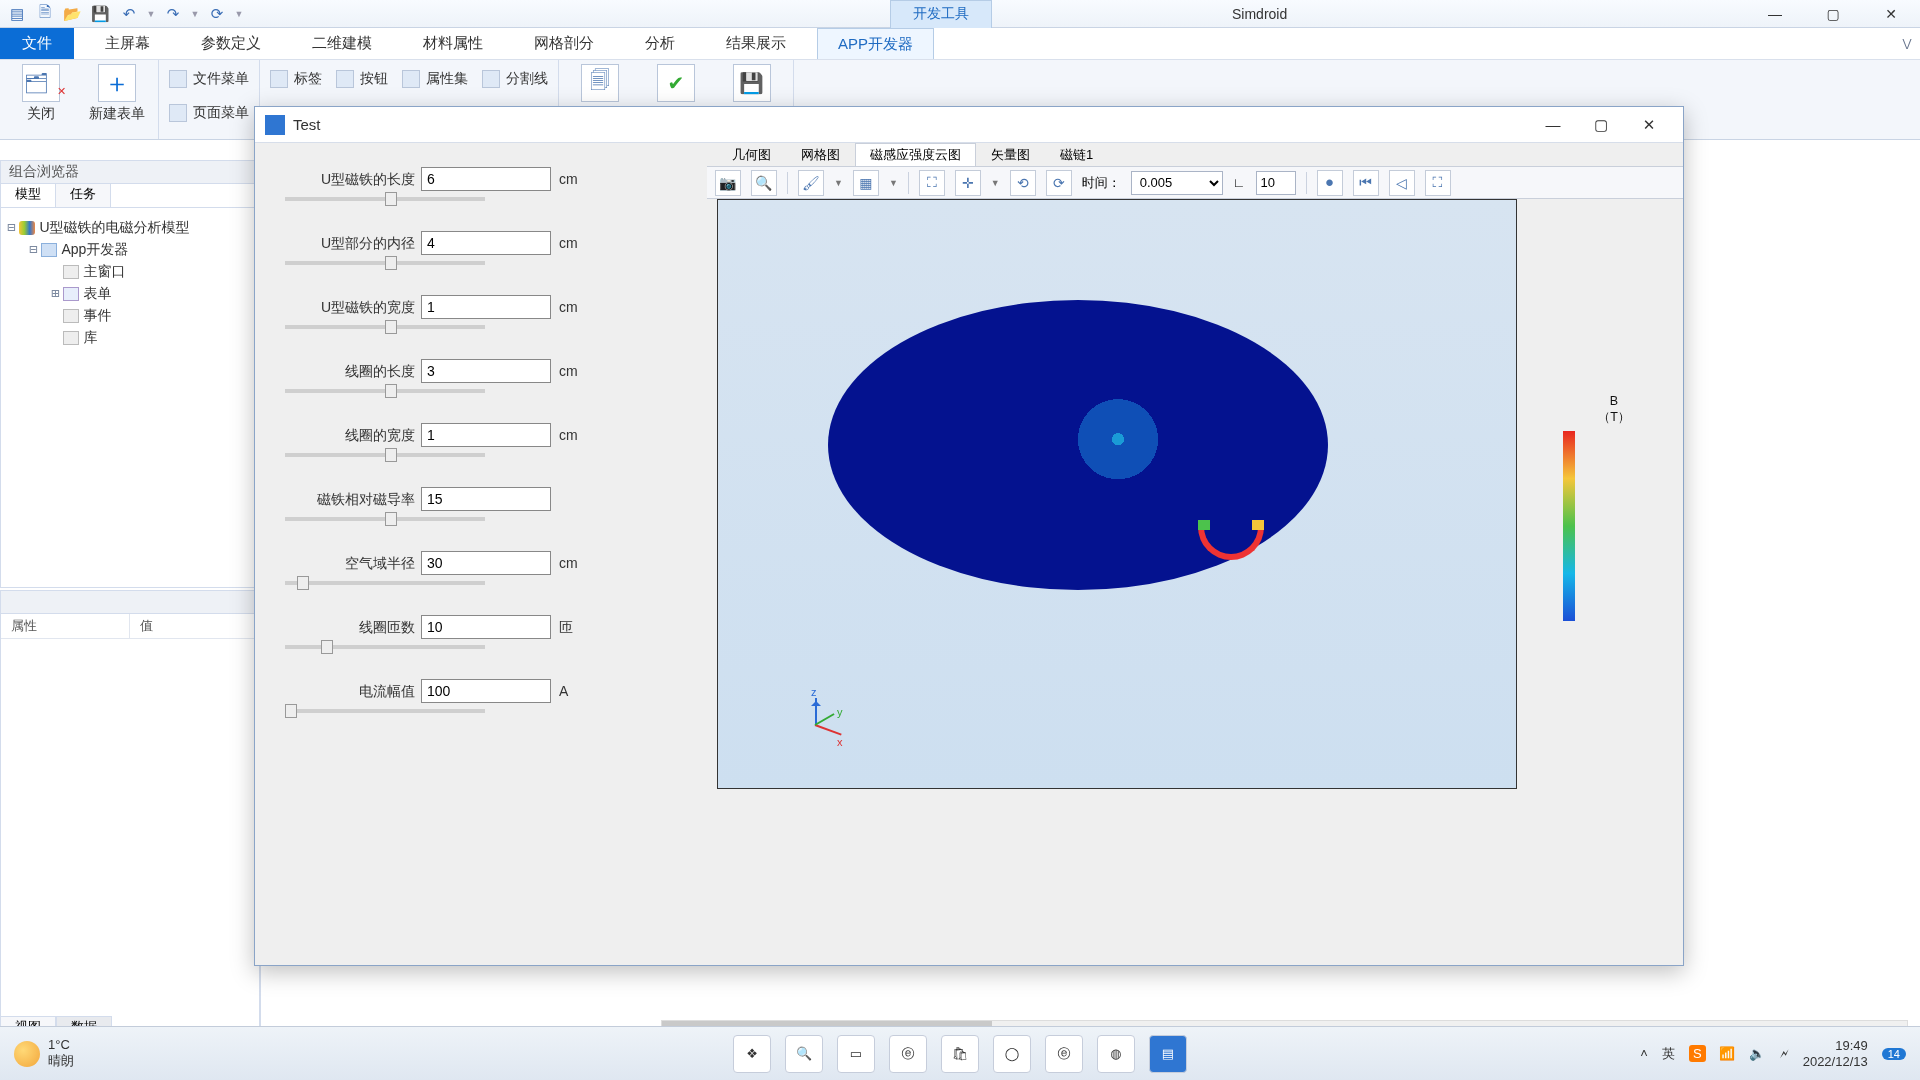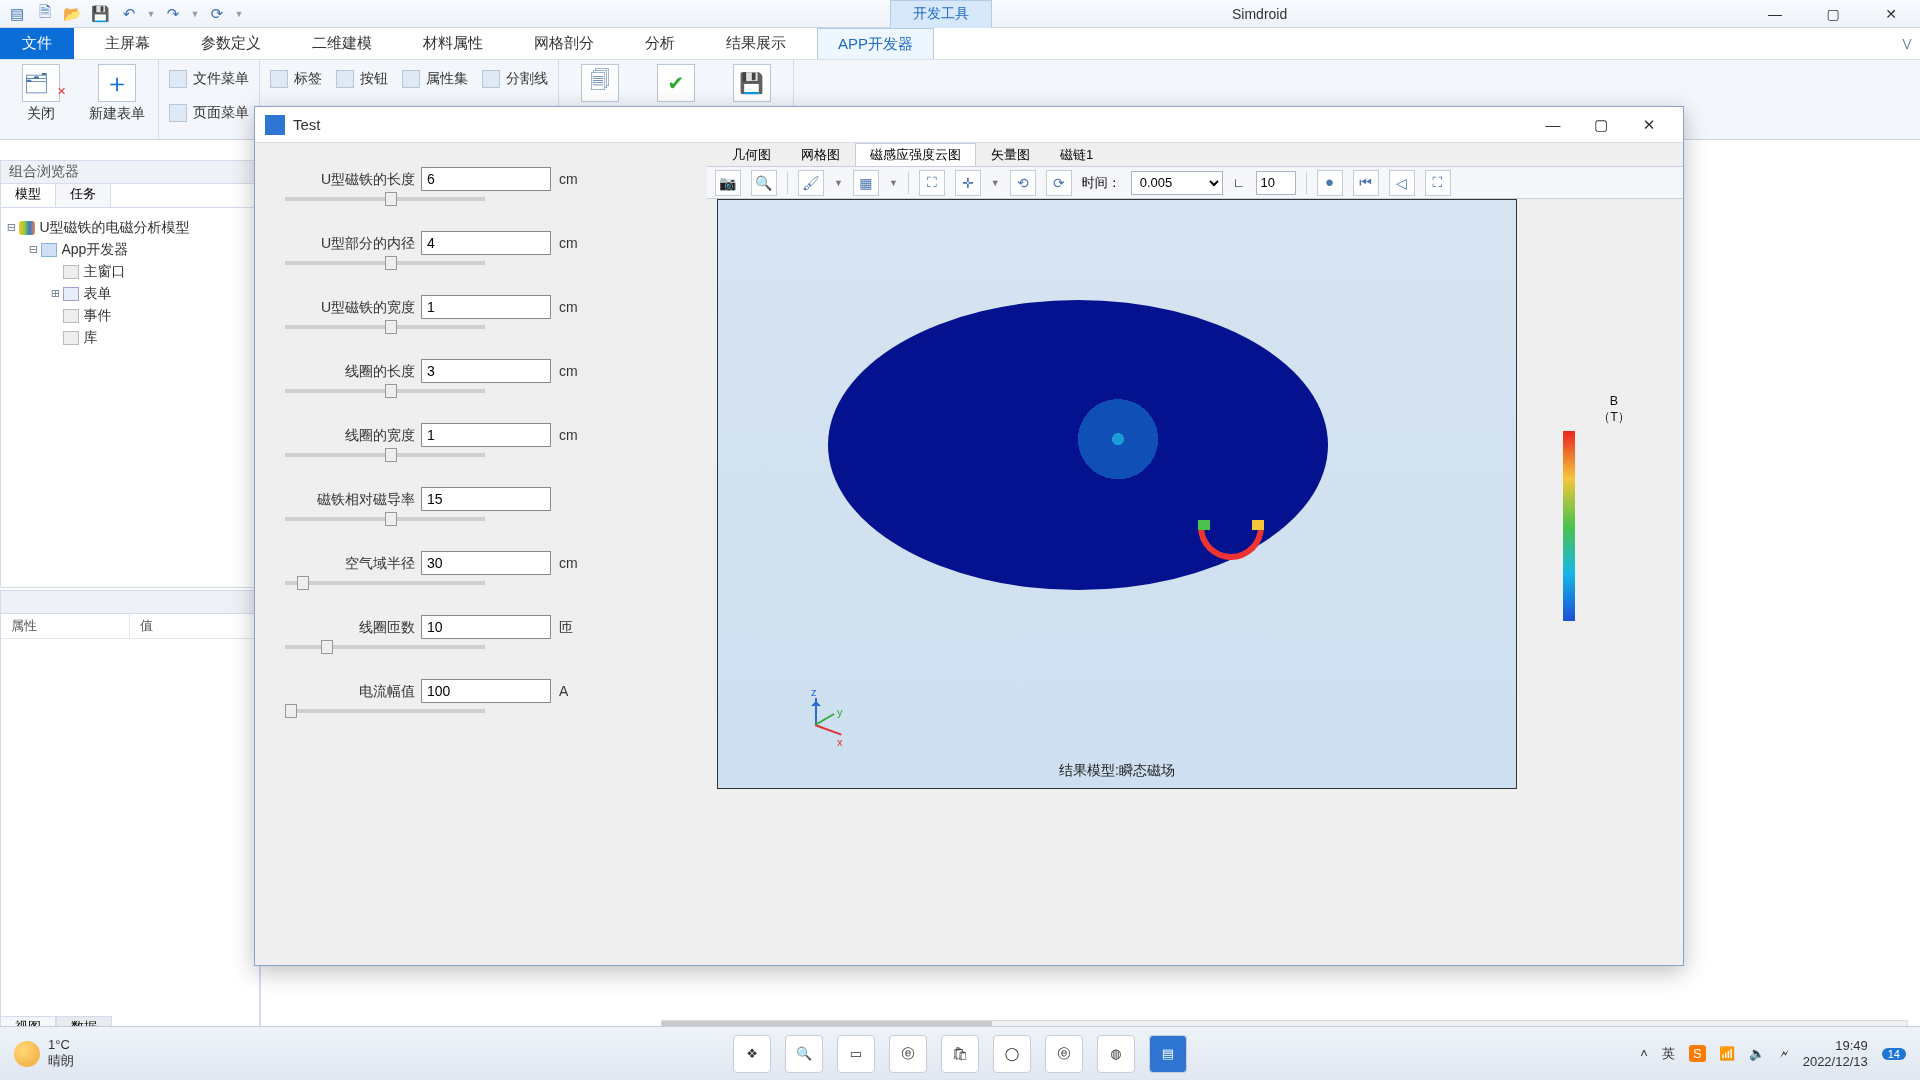--- a/index.html
+++ b/index.html
@@ -393,21 +393,20 @@
             </div>
         </div>
         <div class="triad">
           <div class="z"></div>
             <div class="x"></div>
             <div class="y"></div>
           <span class="lbl" style="left:18px;top:-12px;color:#2a6bd6">z</span>
           <span class="lbl" style="left:44px;top:8px;color:#3a3">y</span>
           <span class="lbl" style="left:44px;top:38px;color:#d33">x</span>
         </div>
-        <div class="caption">结果模型:瞬态磁场</div>
       </div>
 
       <div class="legend">
         <div class="ltitle"><span>B</span><br><span>（T）</span></div>
         <div class="bar"></div>
       </div>
     </div>
   </div>
 </div>
 

